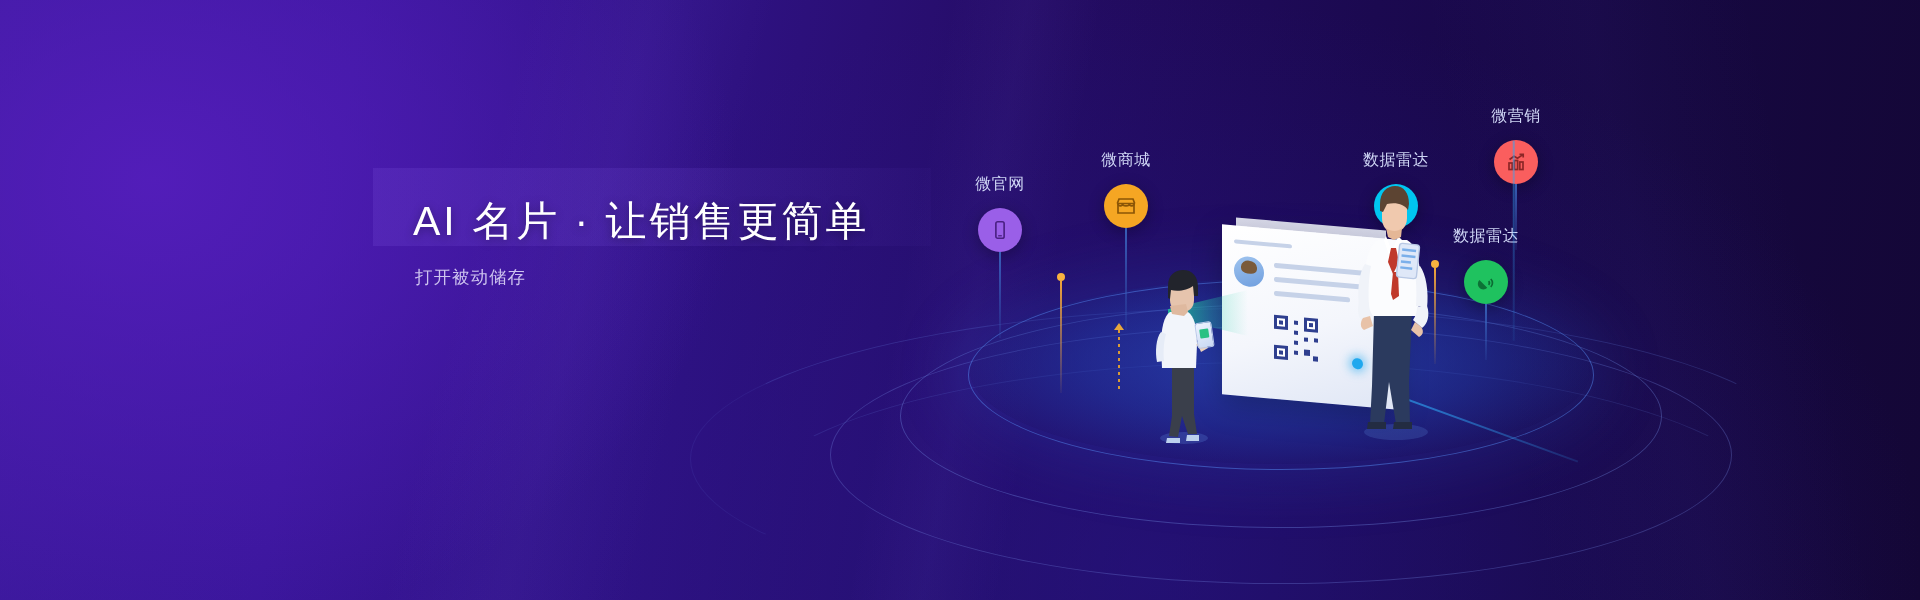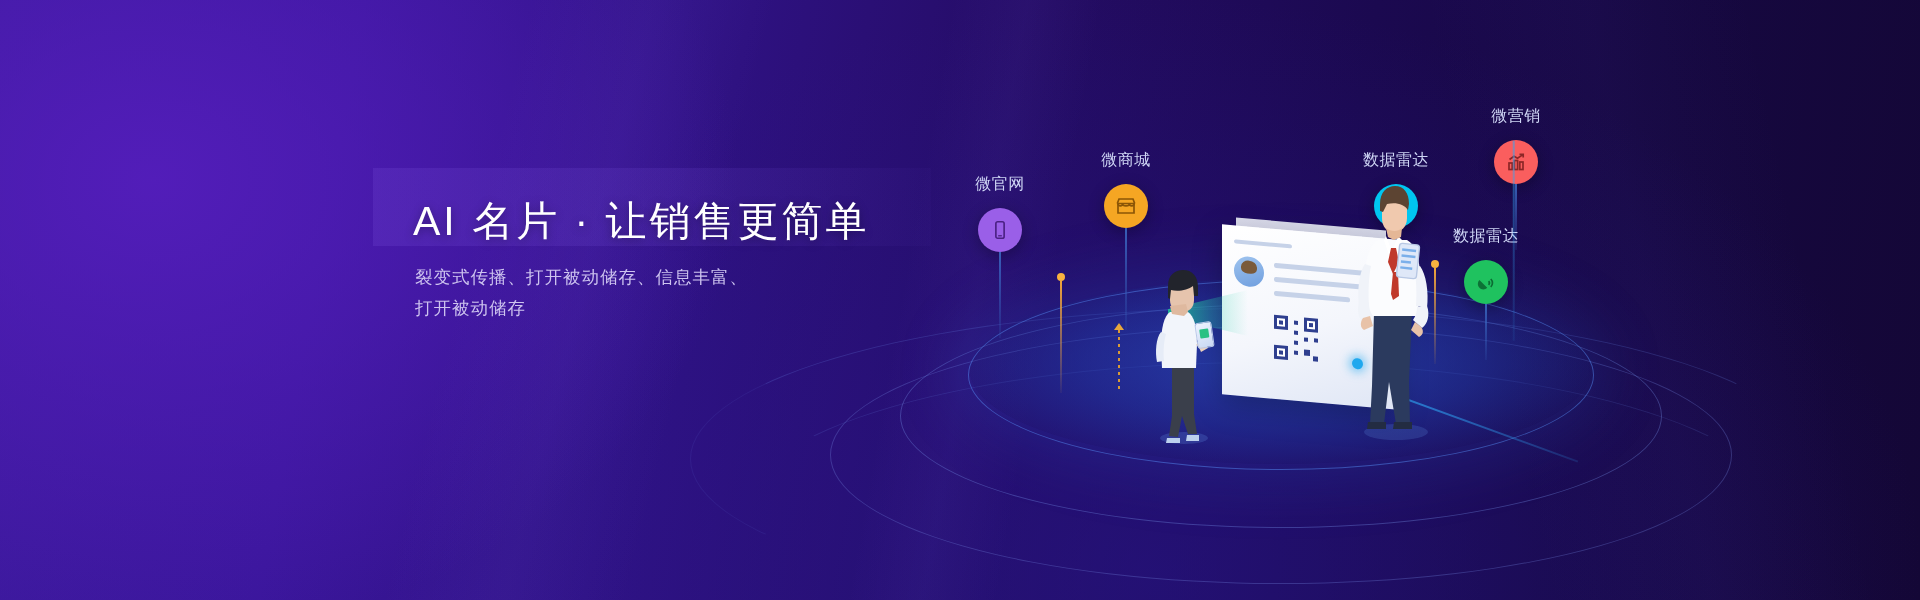--- a/index.html
+++ b/index.html
@@ -136,21 +136,20 @@
 <div class="banner">
 
   <div class="streak s1"></div>
   <div class="streak s2"></div>
   <div class="streak s3"></div>
 
   <div class="copy">
     <div class="title-band"></div>
     <div class="title">AI 名片 · 让销售更简单</div>
     <div class="subtitle">
-      <div>裂变式传播、打开被动储存、信息丰富、</div>
       <div>打开被动储存</div>
     </div>
   </div>
 
   <div class="stage">
     <div class="arc arc-a"></div>
     <div class="arc arc-b"></div>
     <div class="ring ring-outer"></div>
     <div class="ring ring-mid"></div>
     <div class="disc-base"></div>

